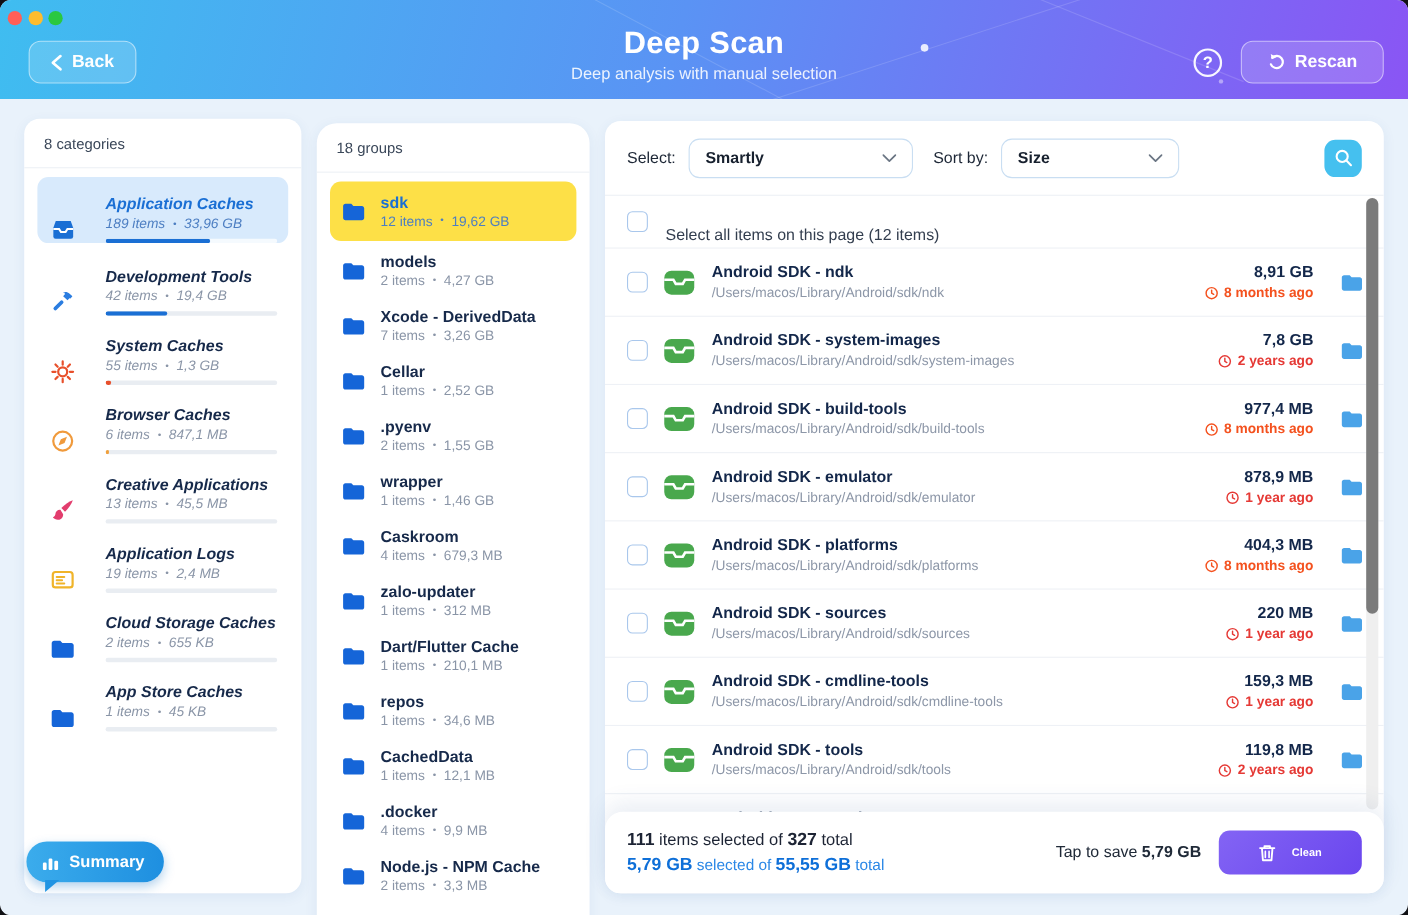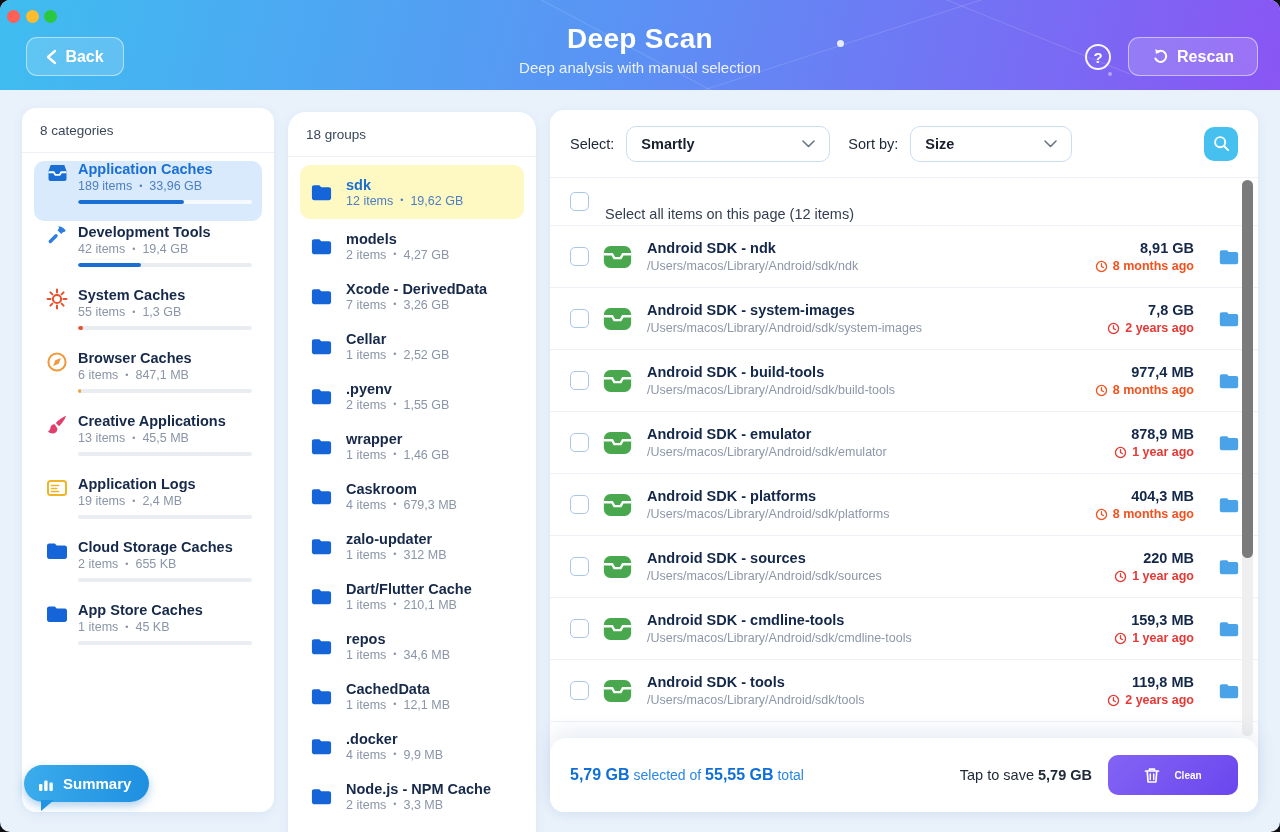--- a/index.html
+++ b/index.html
@@ -28,37 +28,37 @@
   
   .panel{position:absolute;background:#fff;border-radius:14px;box-shadow:0 3px 12px rgba(40,90,160,.07);box-sizing:border-box;}
   #categories{left:22px;top:108px;width:252px;height:704px;}
   #groups{left:288px;top:112px;width:248px;height:789px;border-radius:18px;}
   #main{left:550px;top:110px;width:708px;height:702px;overflow:hidden;}
   .panel-head{height:44px;display:flex;align-items:center;padding:0 18px;font-size:13.5px;color:#3a4759;
     border-bottom:1px solid #edf1f6;}
 
   
   .cat-list{padding:8px 12px;}
-  .cat-item{display:flex;align-items:flex-start;gap:8px;height:63px;padding:0 10px;border-radius:10px;cursor:pointer;box-sizing:border-box;}
+  .cat-item{display:flex;align-items:flex-end;gap:26px;height:63px;padding:0 10px;border-radius:10px;cursor:pointer;box-sizing:border-box;font-style:italic;}
   .cat-item.selected{background:#d8eafc;height:60px;margin-bottom:3px;}
   .cat-icon{width:26px;display:flex;justify-content:center;}
   .cat-body{flex:1;}
   .cat-title{font-size:14.5px;font-weight:700;color:#16294a;margin-bottom:2px;}
   .cat-item.selected .cat-title{color:#1a6fd4;}
   .cat-meta{font-size:12.5px;color:#8a95a7;display:flex;align-items:center;gap:7px;margin-bottom:7px;}
   .cat-item.selected .cat-meta{color:#4c7ec2;}
   .bullet{font-size:9px;line-height:1;}
   .cat-track{height:4px;border-radius:2px;background:#e9edf2;overflow:hidden;}
   .cat-item.selected .cat-track{background:rgba(255,255,255,.75);}
   .cat-fill{height:100%;border-radius:2px;}
 
   
   .grp-list{padding:8px 12px;}
   .grp-item{display:flex;align-items:center;gap:12px;height:50px;padding:0 10px;border-radius:10px;cursor:pointer;box-sizing:border-box;}
-  .grp-item.selected{background:#fef9c3;height:54px;margin-bottom:2px;align-items:center;}
+  .grp-item.selected{background:#fde047;height:54px;margin-bottom:2px;align-items:center;}
   .grp-icon{width:24px;display:flex;}
   .grp-title{font-size:14.5px;font-weight:700;color:#16294a;margin-bottom:1px;}
   .grp-item.selected .grp-title{color:#1a6fd4;}
   .grp-meta{font-size:12.5px;color:#8a95a7;display:flex;align-items:center;gap:7px;}
   .grp-item.selected .grp-meta{color:#4c7ec2;}
 
   
   .toolbar{height:68px;display:flex;align-items:center;padding:0 20px;border-bottom:1px solid #edf1f6;box-sizing:border-box;}
   .tb-label{font-size:14.5px;color:#1d2736;margin-right:12px;}
   .dropdown{height:36px;border:1px solid #c9def2;border-radius:10px;display:flex;align-items:center;
@@ -856,20 +856,26 @@
         </div>
       </div>
   </div>
 
   <div class="scroll-track">
     <div class="scroll-thumb"></div>
   </div>
 
   <div class="footer">
     <div class="ft-left">
+      <div class="ft-line1">
+        <b>111</b>
+        <span>items selected of</span>
+        <b>327</b>
+        <span>total</span>
+      </div>
       <div class="ft-line2">
         <b>5,79 GB</b>
         <span>selected of</span>
         <b>55,55 GB</b>
         <span>total</span>
       </div>
     </div>
     <div class="ft-save">
       <span>Tap to save</span>
       <b>5,79 GB</b>

